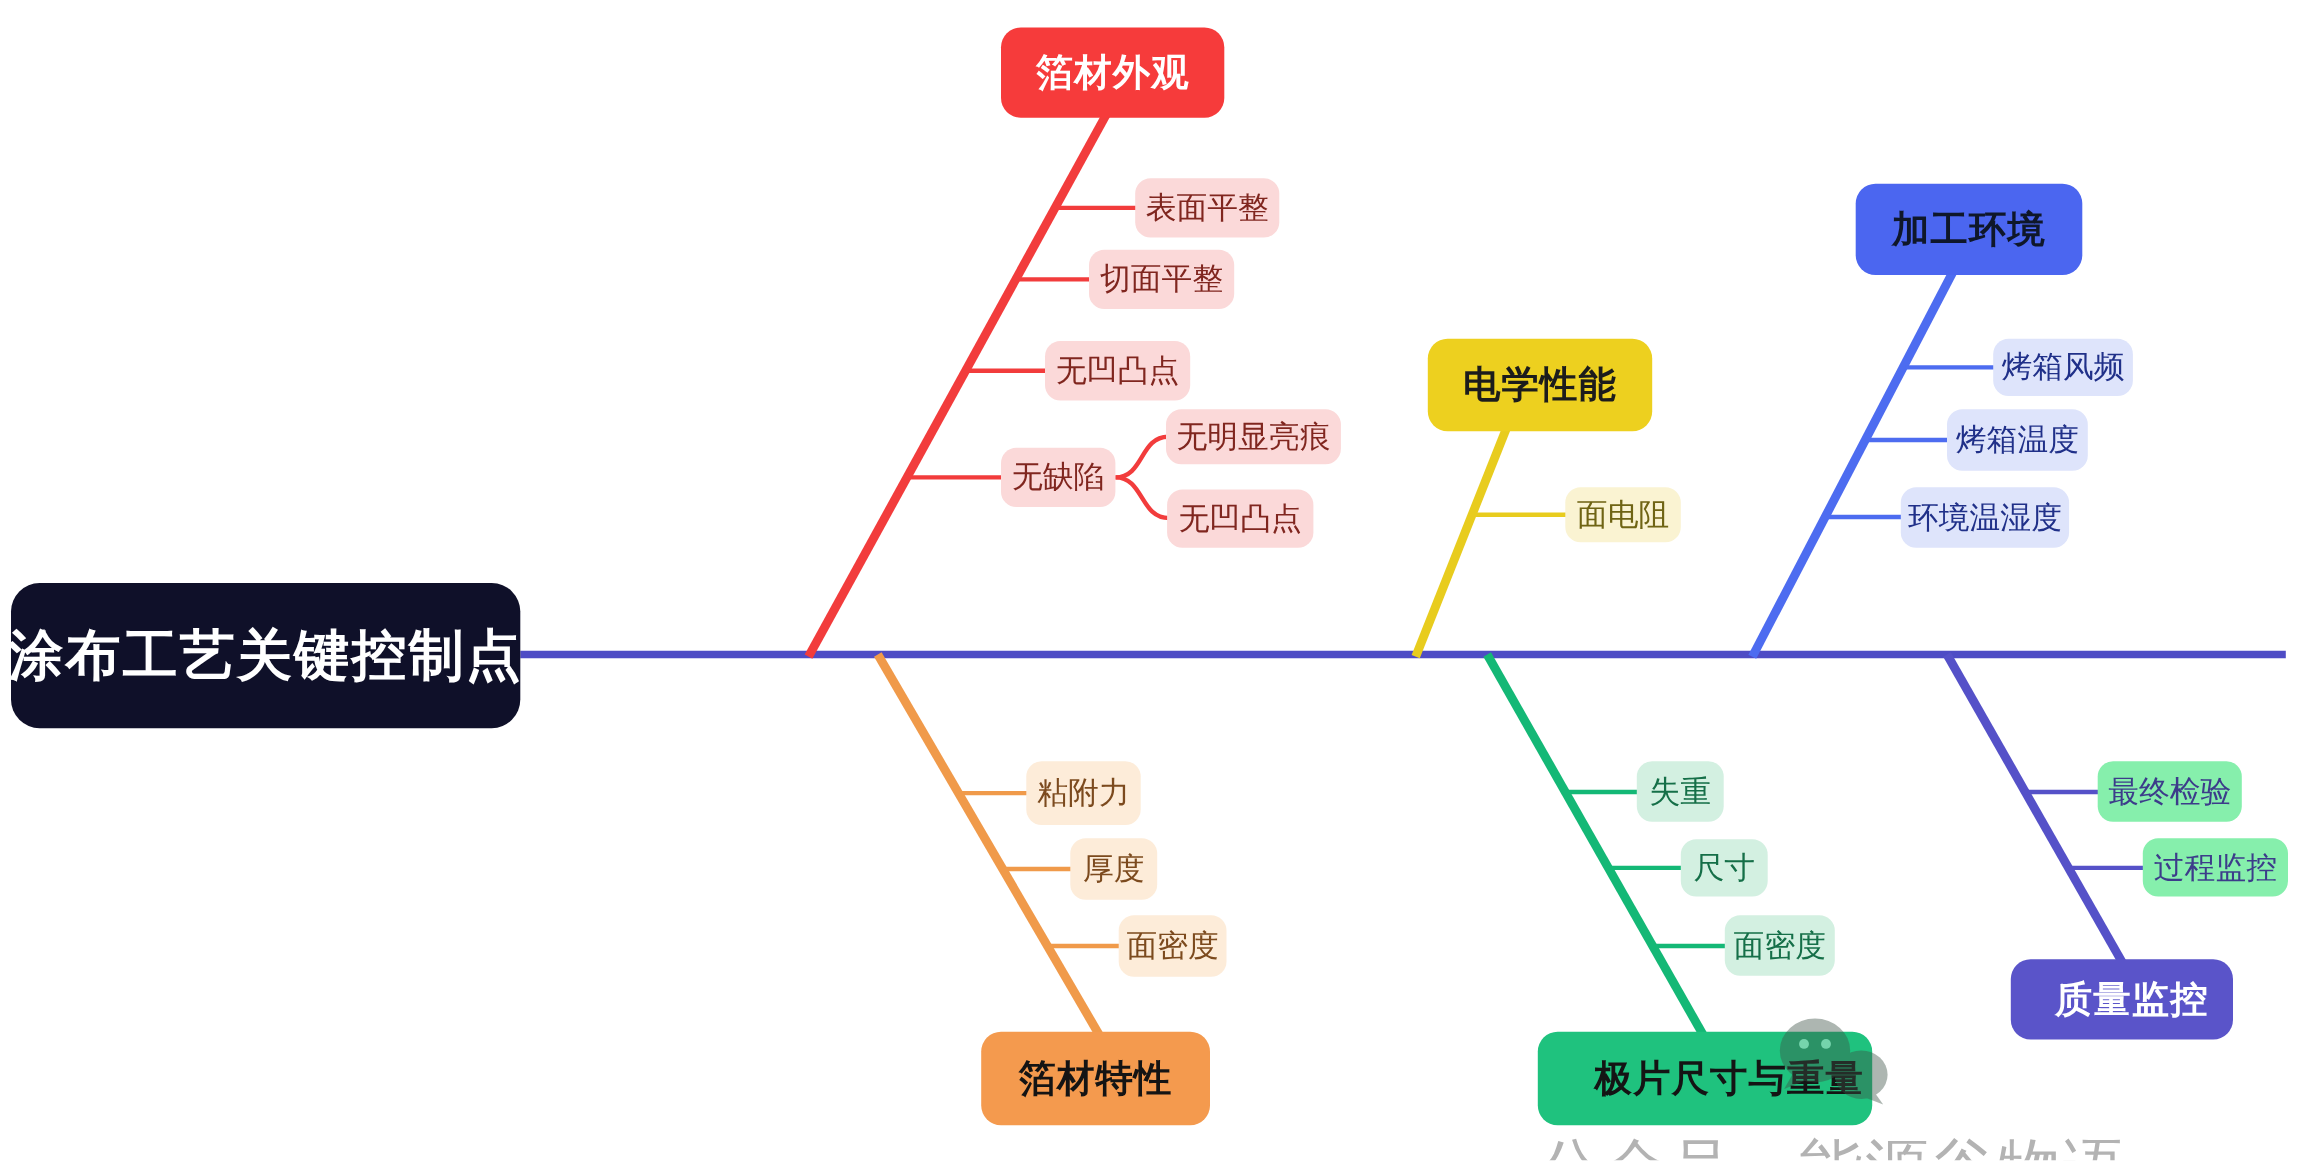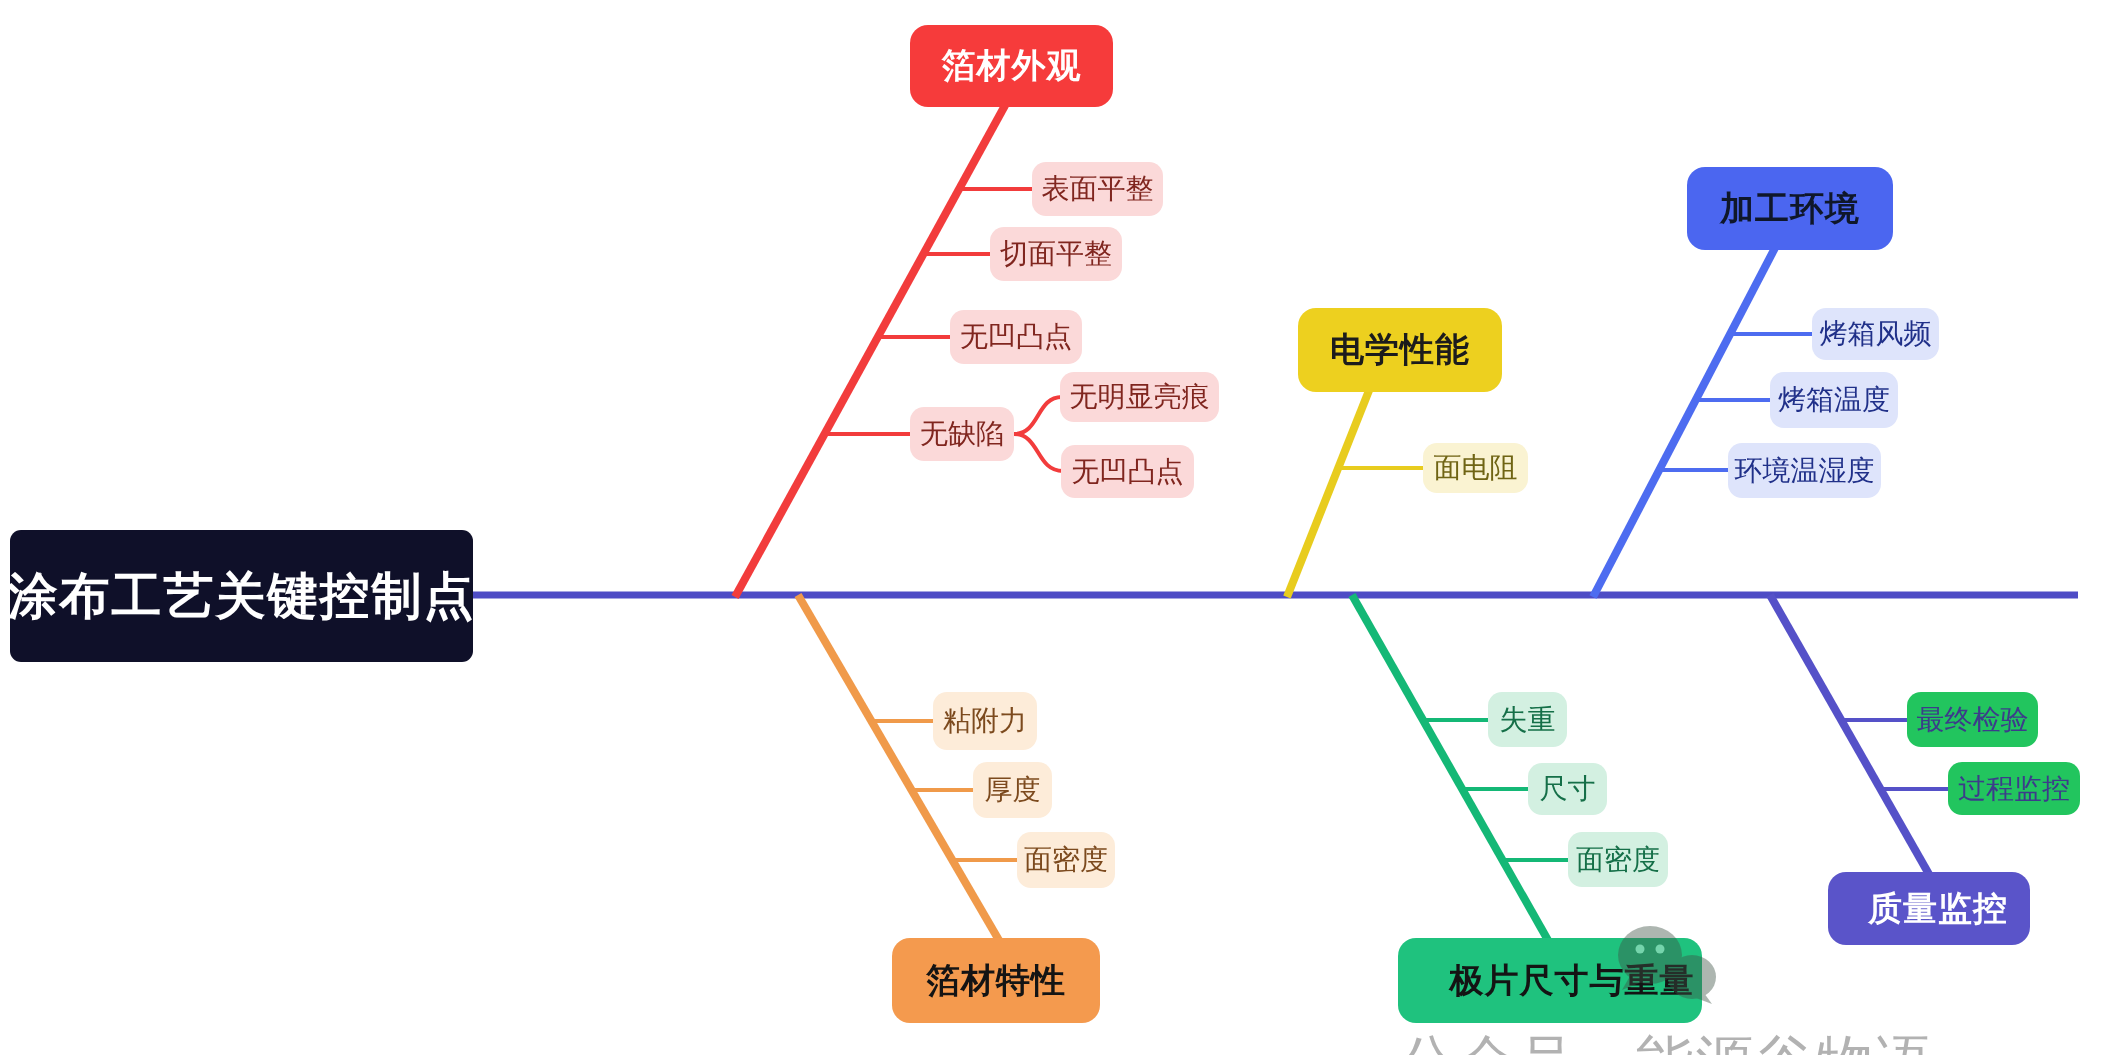--- a/index.html
+++ b/index.html
@@ -30,21 +30,21 @@
   .bn-orange{background:#f49a4e;color:#141414;}
   .bn-green{background:#1fc27e;color:#141414;}
   .bn-purple{background:#5a54c9;color:#ffffff;}
   
   .item-node{border-radius:14px;font-size:28px;font-weight:500;}
   .it-red{background:#fbd9d9;color:#80261f;}
   .it-yellow{background:#faf3d2;color:#6f6414;}
   .it-blue{background:#dee4fb;color:#203089;}
   .it-orange{background:#fdecd9;color:#7c4a1e;}
   .it-green{background:#d3f0e1;color:#156f48;}
-  .it-purple{background:#22c55e;color:#3c3c8a;}
+  .it-purple{background:#86efac;color:#3c3c8a;}
   
   .watermark{
     position:absolute;z-index:5;left:1398px;top:922px;
     display:flex;align-items:center;gap:18px;
     color:#4a4a4a;opacity:0.42;pointer-events:none;flex-direction:column;
   }
   .watermark .wm-text{font-size:58px;letter-spacing:2px;white-space:nowrap;}
   .watermark svg{display:block;}
 </style>
 </head>
@@ -80,21 +80,21 @@
     <line x1="1352" y1="595" x2="1549" y2="942" stroke="#14b876" stroke-width="8"></line>
     <line x1="1420" y1="720" x2="1490" y2="720" stroke="#14b876" stroke-width="4"></line>
     <line x1="1459" y1="789" x2="1530" y2="789" stroke="#14b876" stroke-width="4"></line>
     <line x1="1500" y1="860" x2="1570" y2="860" stroke="#14b876" stroke-width="4"></line>
 
     <line x1="1770" y1="595" x2="1930" y2="876" stroke="#5551c8" stroke-width="8"></line>
     <line x1="1839" y1="720" x2="1909" y2="720" stroke="#5551c8" stroke-width="4"></line>
     <line x1="1880" y1="789" x2="1950" y2="789" stroke="#5551c8" stroke-width="4"></line>
   </svg>
 
-  <div class="node root-node" style="left:10px;top:530px;width:463px;height:132px;border-radius:11px;">涂布工艺关键控制点</div>
+  <div class="node root-node" style="left:10px;top:530px;width:463px;height:132px;">涂布工艺关键控制点</div>
 
   <div class="node branch-node bn-red" style="left:910px;top:25px;width:203px;height:82px;">箔材外观</div>
   <div class="node item-node it-red" style="left:1032px;top:162px;width:131px;height:54px;">表面平整</div>
   <div class="node item-node it-red" style="left:990px;top:227px;width:132px;height:54px;">切面平整</div>
   <div class="node item-node it-red" style="left:950px;top:310px;width:132px;height:54px;">无凹凸点</div>
   <div class="node item-node it-red" style="left:910px;top:407px;width:104px;height:54px;">无缺陷</div>
   <div class="node item-node it-red" style="left:1060px;top:372px;width:159px;height:50px;">无明显亮痕</div>
   <div class="node item-node it-red" style="left:1061px;top:445px;width:133px;height:53px;">无凹凸点</div>
 
   <div class="node branch-node bn-yellow" style="left:1298px;top:308px;width:204px;height:84px;">电学性能</div>

